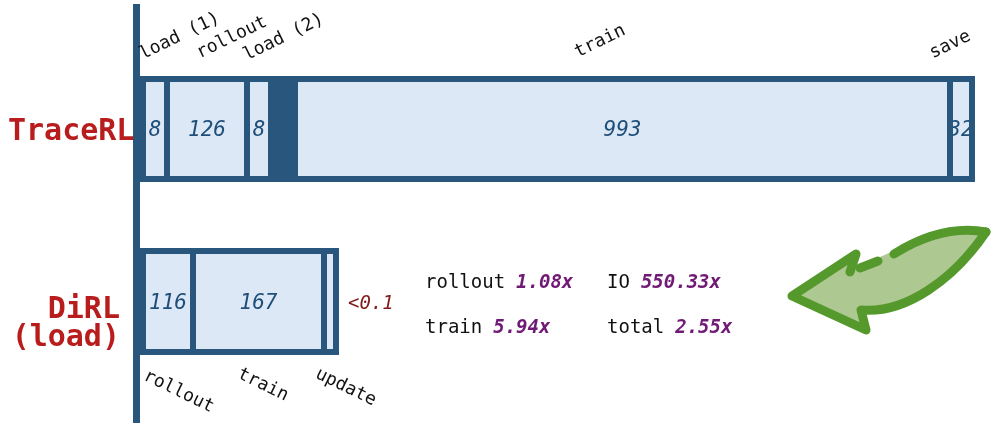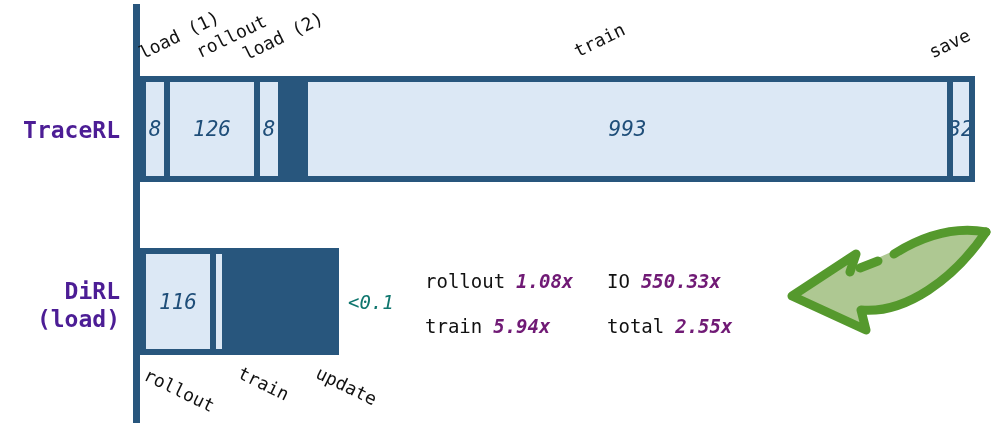--- a/index.html
+++ b/index.html
@@ -26,25 +26,25 @@
     overflow:hidden;
   }
   .diag {
     position:absolute; white-space:nowrap;
     font-size:18px; line-height:22px; color:#111111;
   }
   .diag-top    { transform:rotate(-26deg); transform-origin:left bottom; }
   .diag-bottom { transform:rotate(26deg);  transform-origin:left top; }
   .row-label {
     position:absolute; left:8px; width:112px; text-align:right;
-    font-weight:bold; font-size:23px; line-height:28px; color:#4c1d95;
+    font-weight:bold; font-size:30px; line-height:28px; color:#b91c1c;
   }
   .tiny-note {
     position:absolute; left:348px; top:291px;
-    font-style:italic; color:#0f766e; font-size:19px;
+    font-style:italic; color:#7f1d1d; font-size:19px;
   }
   .stats-group { position:absolute; top:271px; }
   .stats-row {
     display:flex; gap:11px; align-items:baseline;
     font-size:19px; line-height:21px; color:#111111;
     margin:0 0 24px 0; white-space:nowrap;
   }
   .stats-value { color:#701a75; font-weight:bold; font-style:italic; }
   .arrow-wrap { position:absolute; left:786px; top:224px; width:205px; height:118px; }
 </style>
@@ -58,33 +58,34 @@
   <span class="diag diag-top" style="left:145px; top:42px;">load (1)</span>
   <span class="diag diag-top" style="left:202px; top:41px;">rollout</span>
   <span class="diag diag-top" style="left:249px; top:43px;">load (2)</span>
   <span class="diag diag-top" style="left:580px; top:40px;">train</span>
   <span class="diag diag-top" style="left:935px; top:41px;">save</span>
 
   <div class="row-label" style="top:116px;">TraceRL</div>
 
   <div class="bar bar-top">
     <div class="seg" style="width:18px;">8</div>
-    <div class="seg" style="width:84px;">126</div>
+    <div class="seg" style="width:74px;">126</div>
     <div class="seg" style="width:18px;">8</div>
     <div class="seg" style="flex:1;margin-left:24px;">993</div>
     <div class="seg" style="width:16px;">32</div>
   </div>
 
-  <div class="row-label" style="top:277px;">
+  <div class="row-label" style="top:294px;">
     <div>DiRL</div>
     <div>(load)</div>
   </div>
 
   <div class="bar bar-bottom">
-    <div class="seg" style="width:64px;font-style:italic;">116</div>
+    <div class="seg" style="width:44px;font-style:italic;">116</div>
+    <div class="seg" style="flex:1;">167</div>
     <div class="seg" style="width:6px;"></div>
   </div>
 
   <span class="tiny-note">&lt;0.1</span>
 
   <span class="diag diag-bottom" style="left:150px; top:364px;">rollout</span>
   <span class="diag diag-bottom" style="left:244px; top:362px;">train</span>
   <span class="diag diag-bottom" style="left:322px; top:362px;">update</span>
 
   <div class="stats-group" style="left:425px;">

